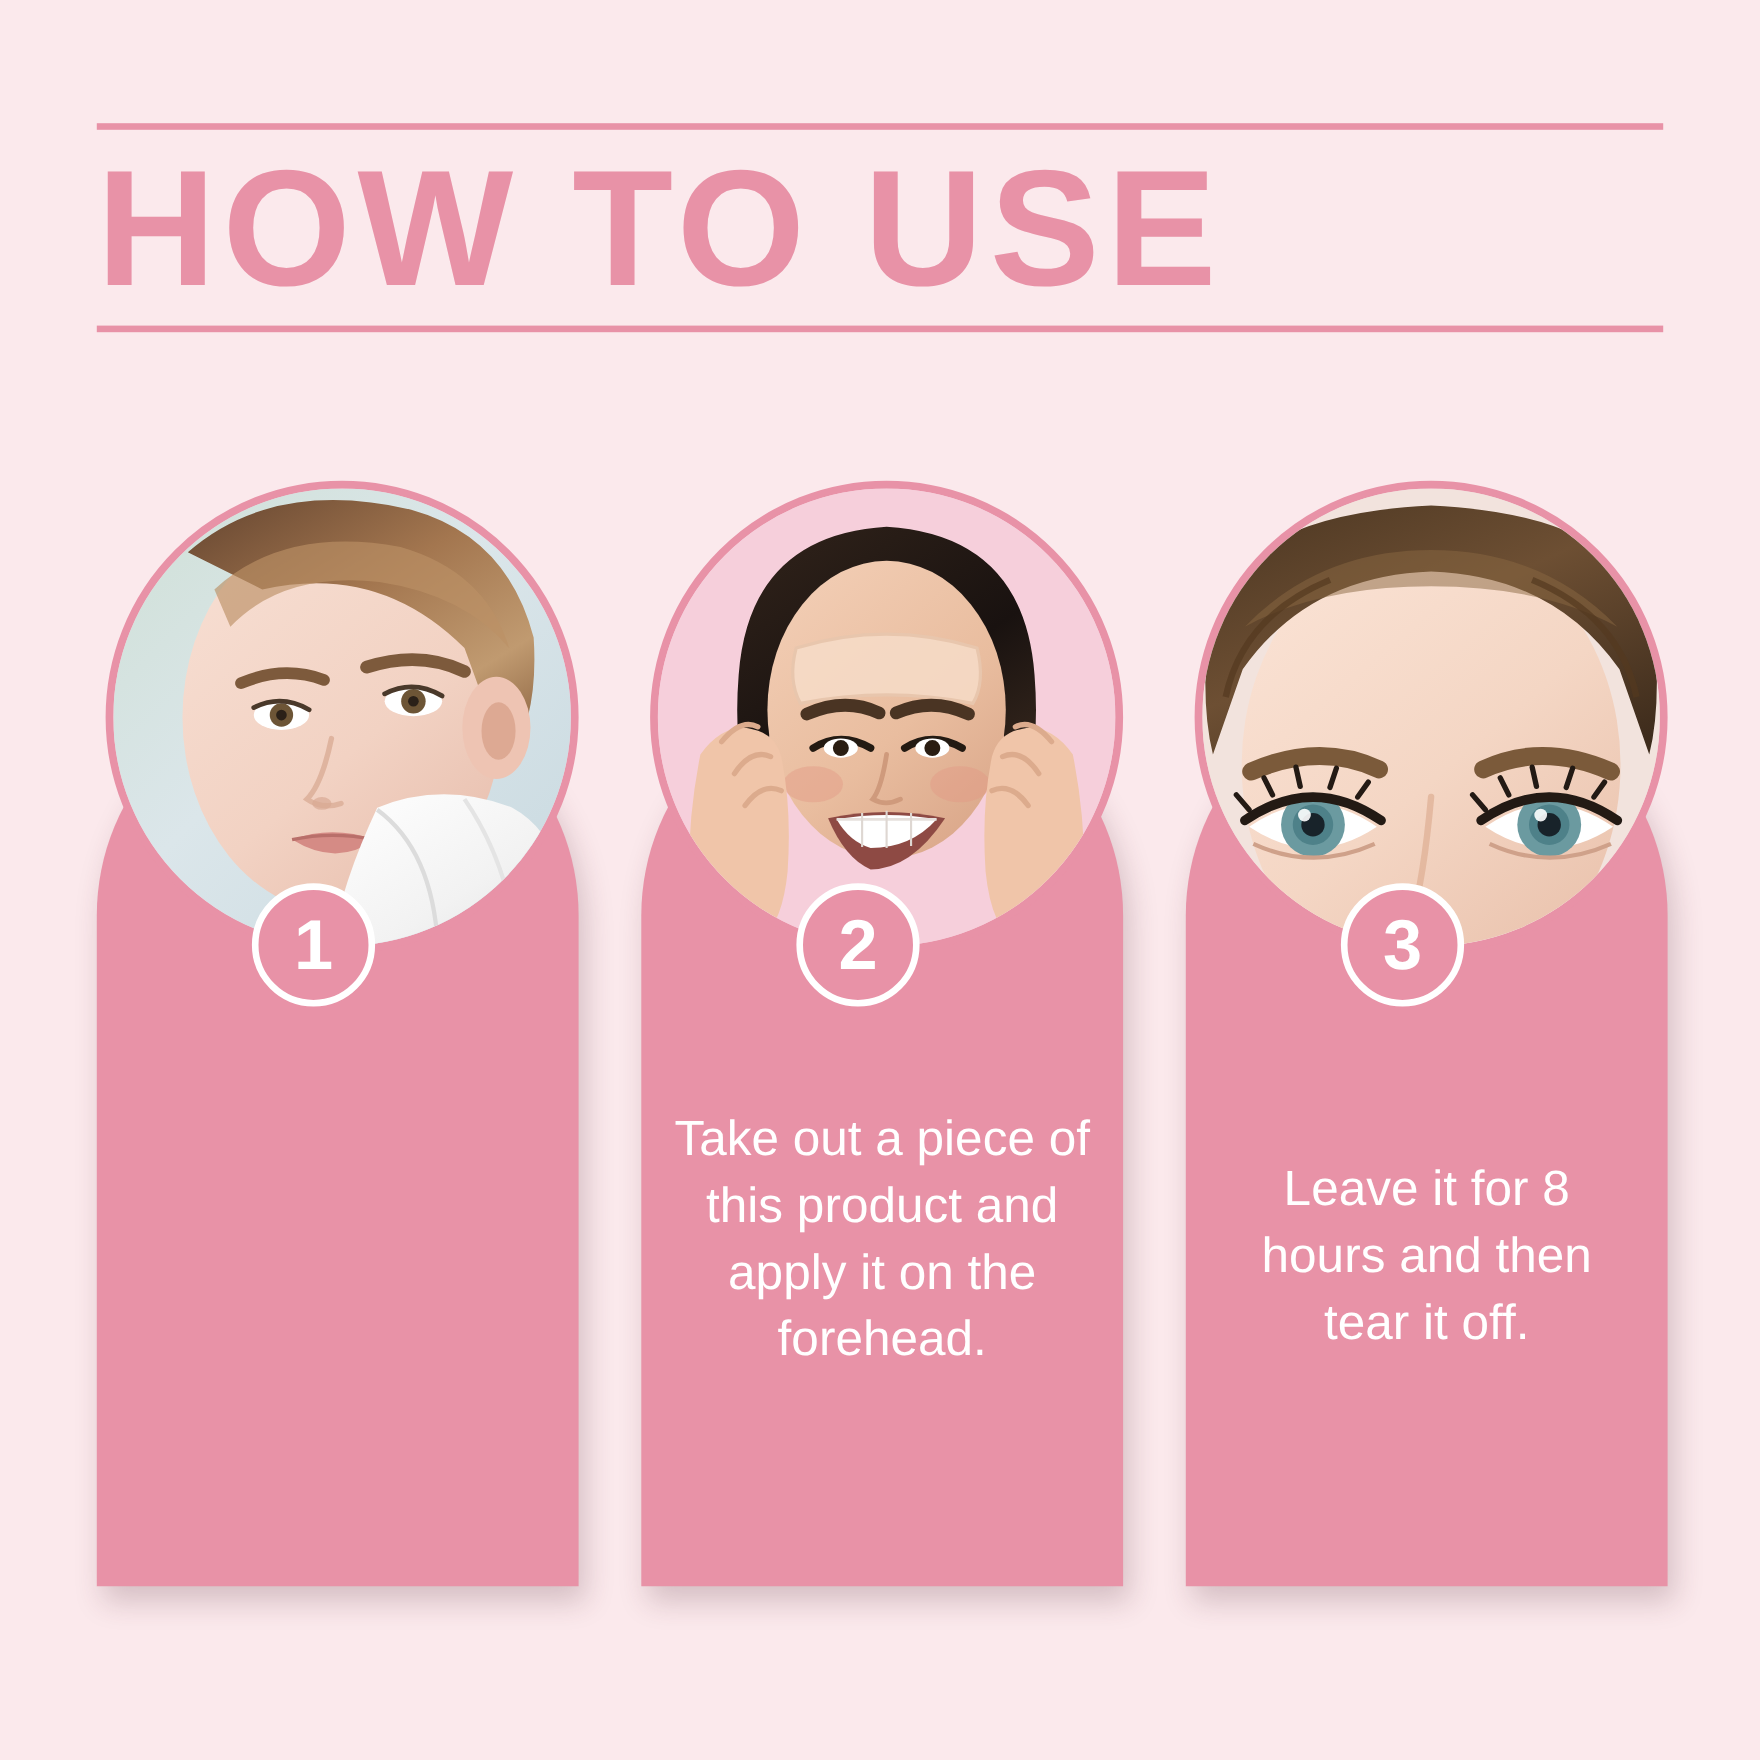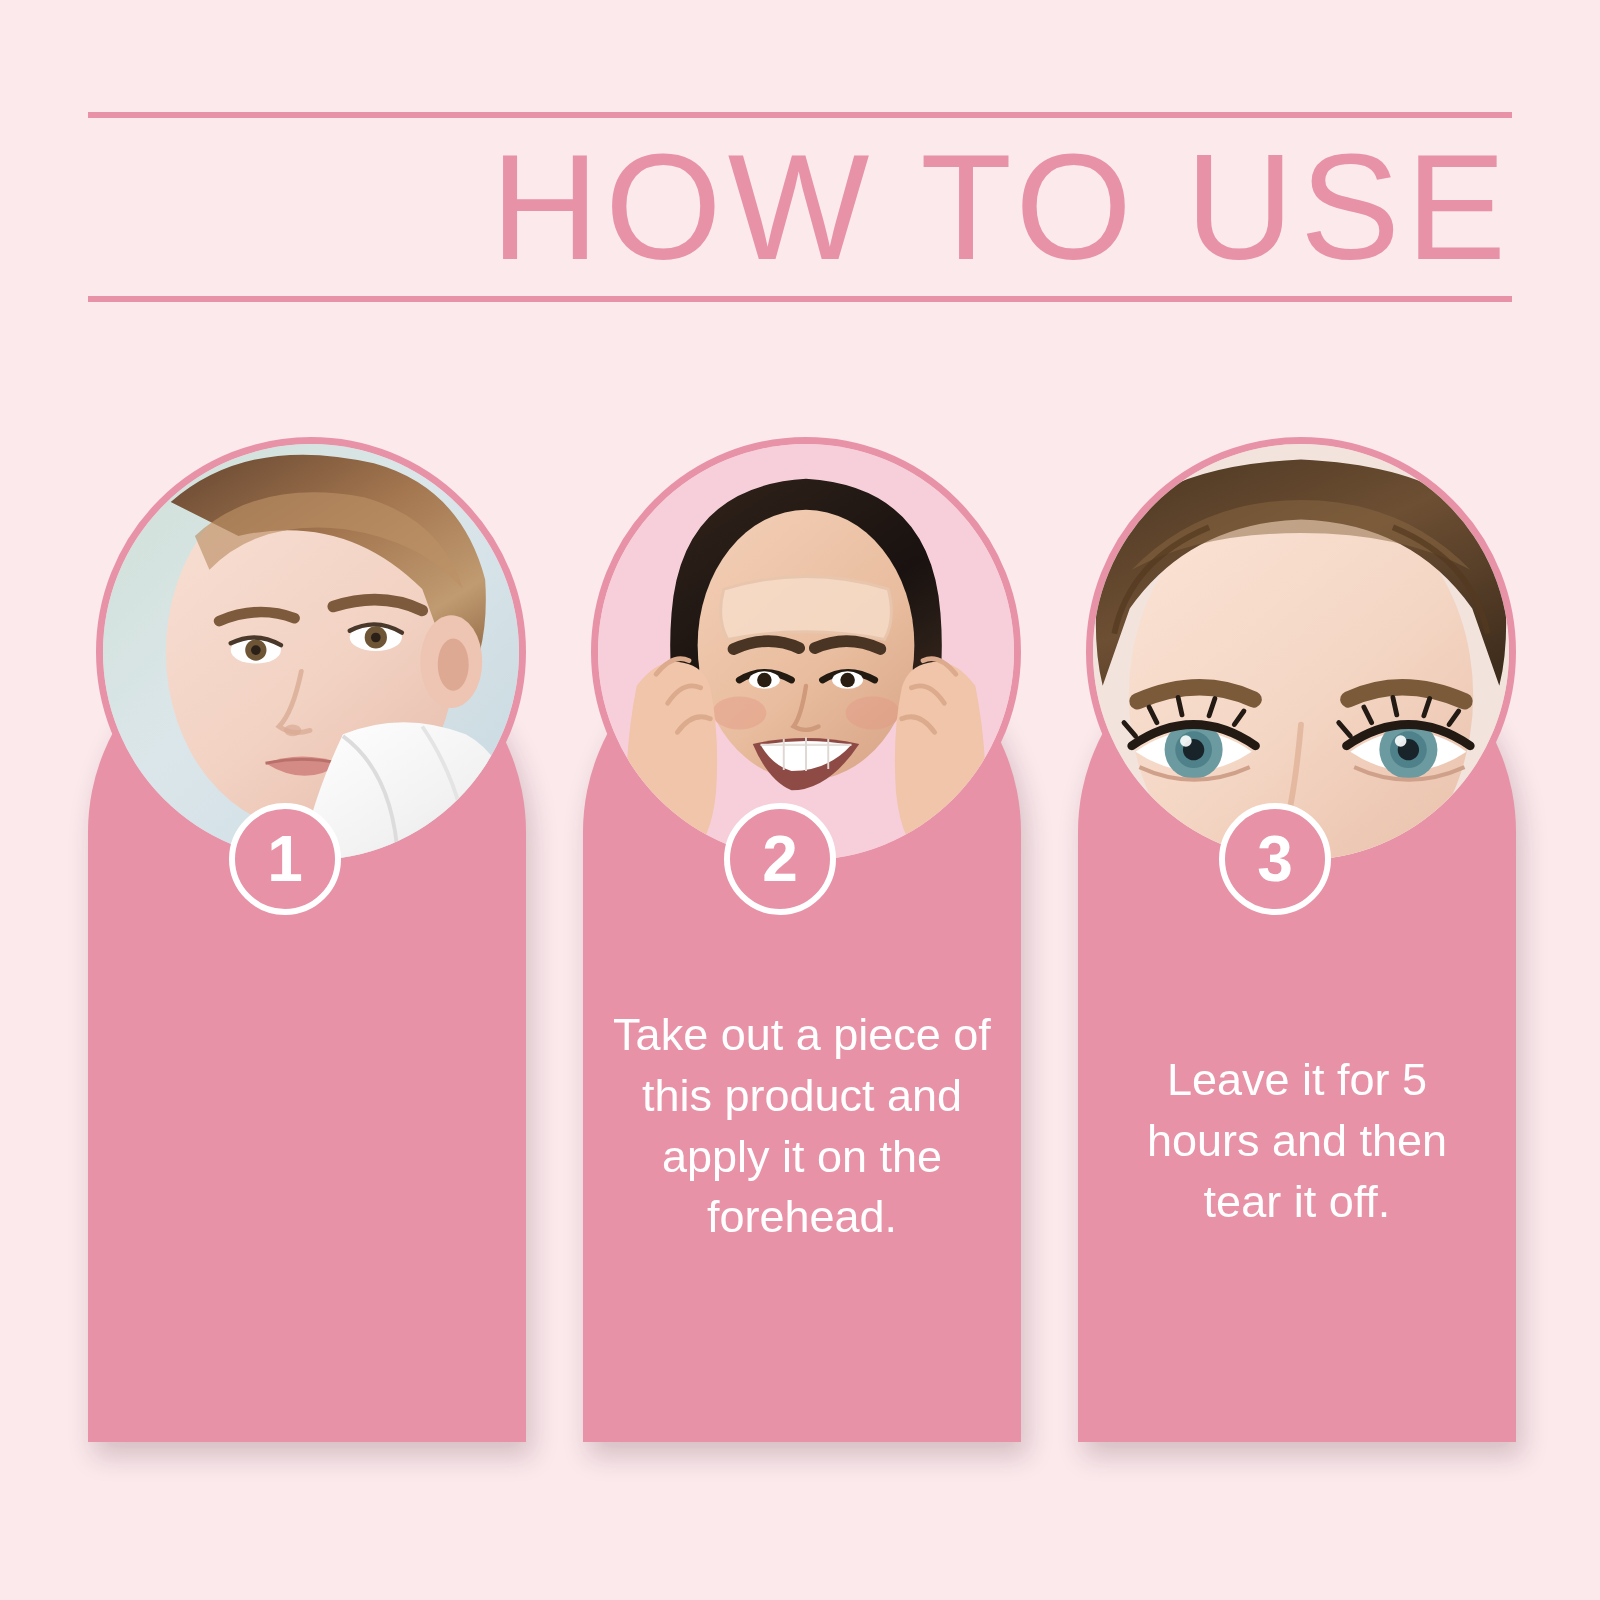--- a/index.html
+++ b/index.html
@@ -30,24 +30,24 @@
     height:6px;
     background:#e892a7;
   }
   .rule.top { top:0; }
   .rule.bottom { bottom:0; }
 
   .page-title {
     position:absolute;
     left:0; right:0; top:50%;
     transform:translateY(-50%);
-    text-align:right;
+    text-align:left;
     font-size:150px;
     line-height:1;
-    font-weight:normal;
+    font-weight:bold;
     letter-spacing:6px;
     color:#e892a7;
     white-space:nowrap;
   }
 
   
   .card {
     position:absolute;
     top:622px;
     width:438px;
@@ -296,15 +296,15 @@
       <path d="M270 334 Q326 360 384 334" stroke="#cfa18a" stroke-width="4" fill="none"></path>
 
       <path d="M215 290 Q208 368 196 408" stroke="#dfb095" stroke-width="6" fill="none" stroke-linecap="round" opacity="0.75"></path>
     </svg>
   </div>
 
   <div class="badge b3">
     <span>3</span>
   </div>
 
-  <div class="caption cap3">Leave it for 5 hours and then tear it off.</div>
+  <div class="caption cap3">Leave it for 8 hours and then tear it off.</div>
 
 </div>
 
 </body></html>

